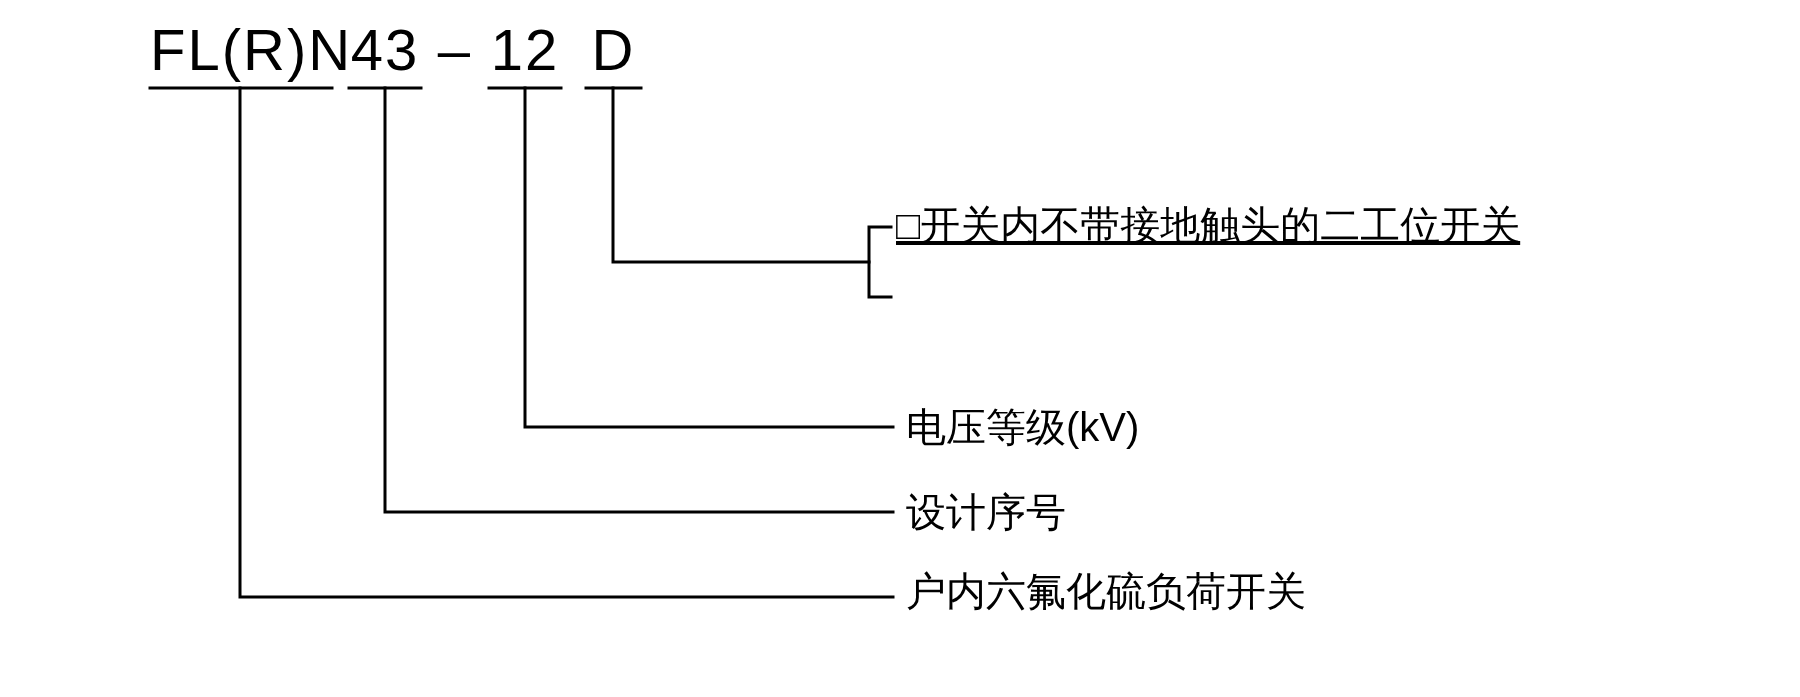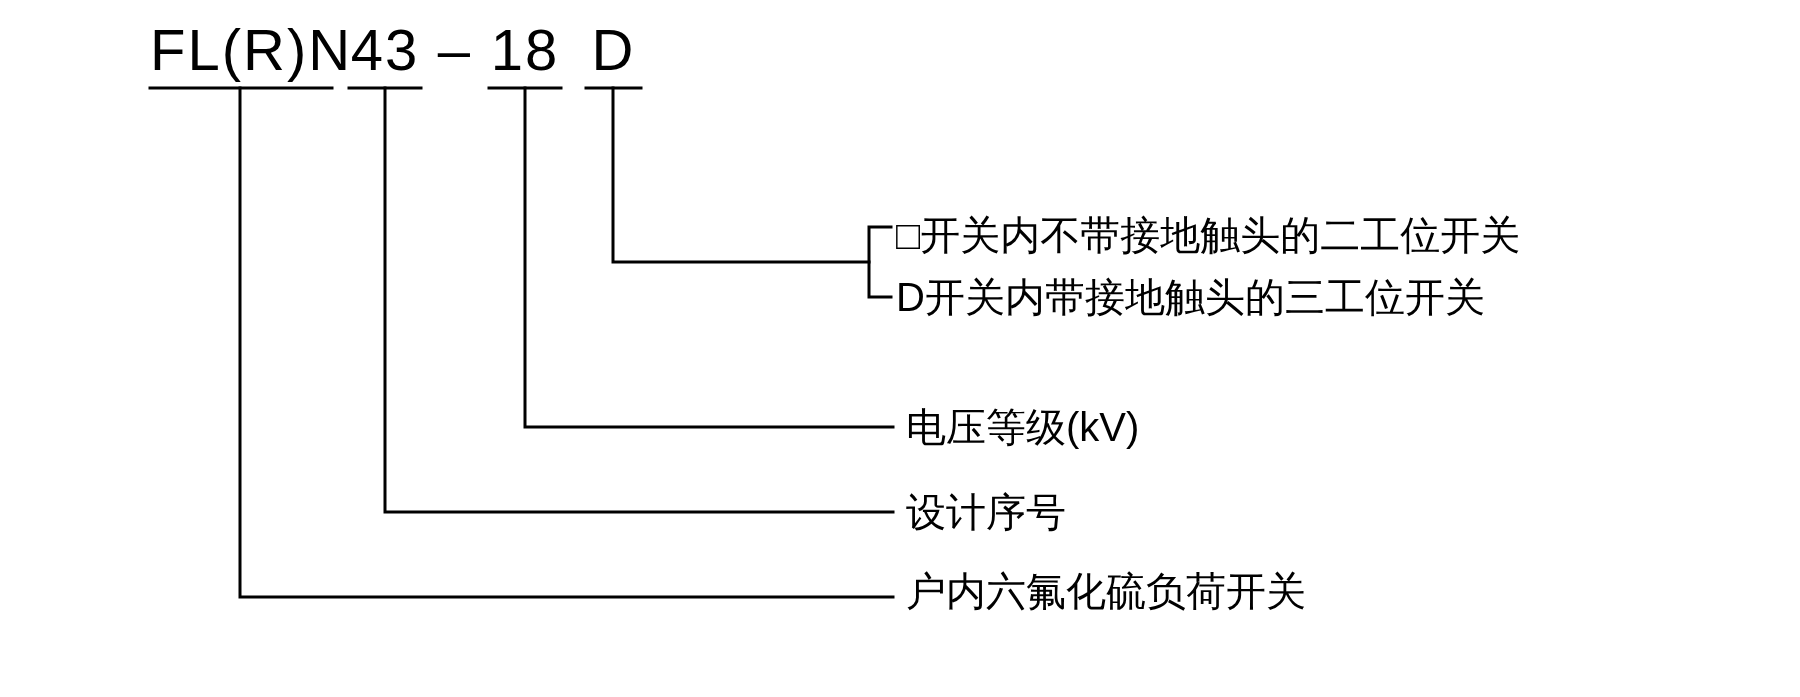--- a/index.html
+++ b/index.html
@@ -69,22 +69,21 @@
     <polyline points="525,88 525,427 893,427"></polyline>
 
     <polyline points="613,88 613,262 869,262"></polyline>
 
     <polyline points="891,227 869,227 869,297 891,297"></polyline>
   </svg>
 
   <div class="model-seg" style="left:150px; width:182px;">FL(R)N</div>
   <div class="model-seg" style="left:349px; width:72px;">43</div>
   <div class="model-seg" style="left:421px; width:68px;">–</div>
-  <div class="model-seg" style="left:489px; width:72px;">18</div>
+  <div class="model-seg" style="left:489px; width:72px;">12</div>
   <div class="model-seg" style="left:586px; width:55px;">D</div>
 
-  <div class="label" style="left:896px; top:213px;">□开关内不带接地触头的二工位开关</div>
-  <div class="label" style="left:896px; top:275px;">D开关内带接地触头的三工位开关</div>
+  <div class="label" style="left:896px; top:203px;text-decoration:underline;">□开关内不带接地触头的二工位开关</div>
   <div class="label" style="left:906px; top:405px;">电压等级(kV)</div>
   <div class="label" style="left:906px; top:490px;">设计序号</div>
   <div class="label" style="left:906px; top:569px;">户内六氟化硫负荷开关</div>
 
 </div>
 
 </body></html>

